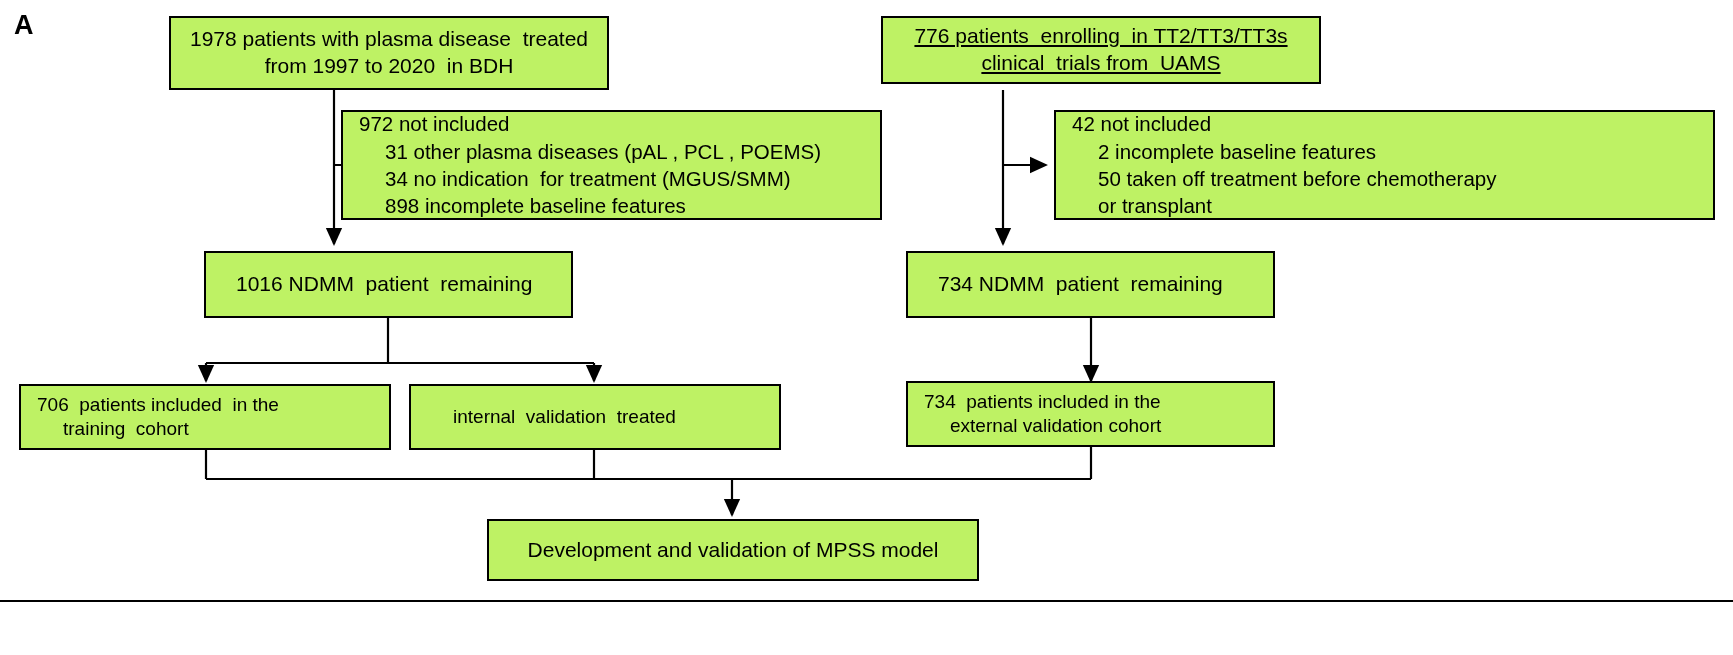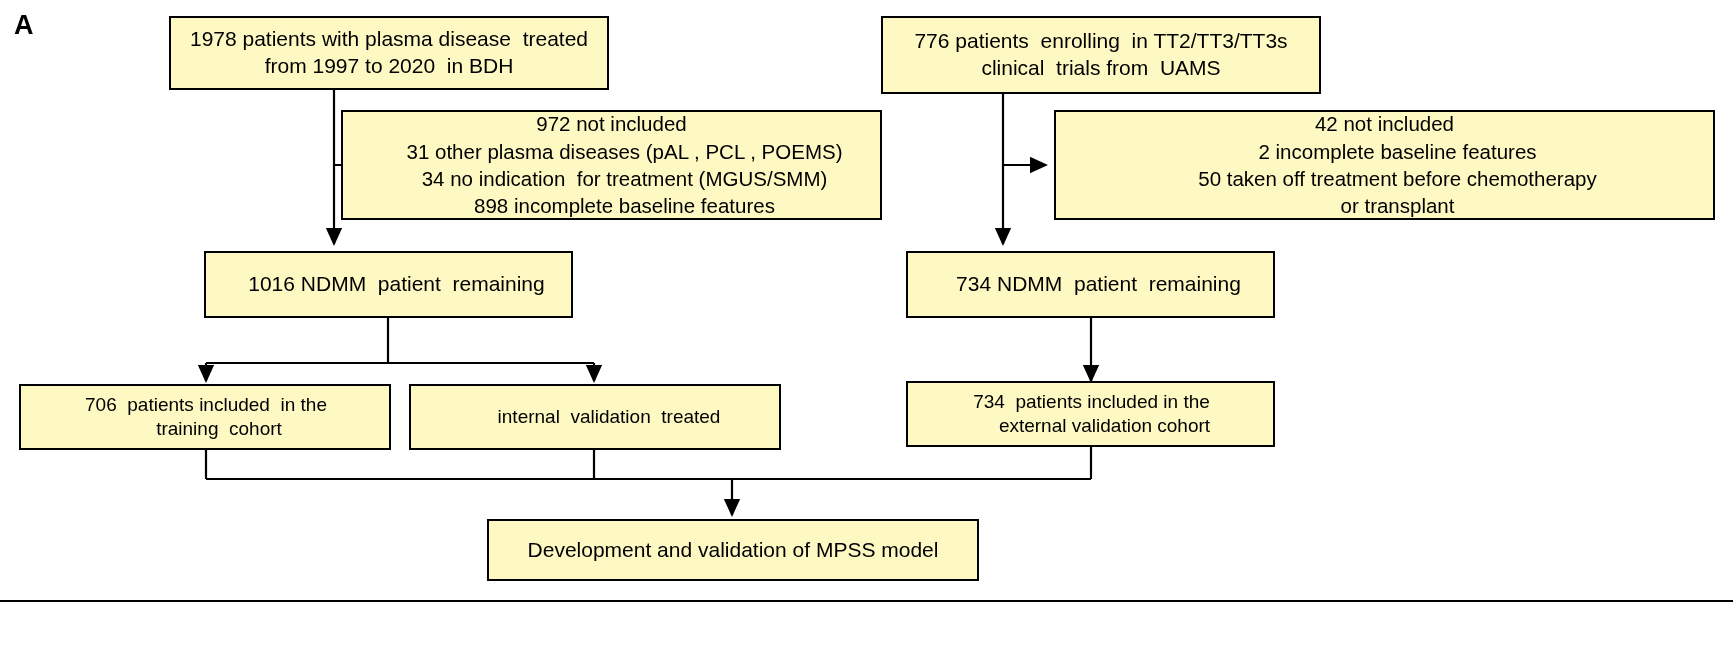--- a/index.html
+++ b/index.html
@@ -21,34 +21,34 @@
   .panel-label {
     position: absolute;
     font-size: 27px;
     font-weight: bold;
     letter-spacing: 0.5px;
   }
   .box {
     position: absolute;
     box-sizing: border-box;
     border: 2px solid #000000;
-    background: #fef9c3;
+    background: #bef264;
     display: flex;
     flex-direction: column;
     justify-content: center;
     font-size: 21px;
     line-height: 1.28;
     z-index: 3;
   }
   .box.center {
     align-items: center;
     text-align: center;
   }
   .box.left {
-    align-items: center;
+    align-items: flex-start;
     text-align: left;
   }
   .box .line {
     white-space: pre;
   }
   .box.padded { padding: 6px 14px; }
   .box.exclusion {
     padding: 8px 16px;
     font-size: 20.5px;
     line-height: 1.34;
@@ -130,21 +130,21 @@
 
   <div class="box left padded small-text" style="left:19px; top:384px; width:372px; height:66px;">
     <span class="line">706  patients included  in the</span>
     <span class="line" style="padding-left:26px;">training  cohort</span>
   </div>
 
   <div class="box left padded small-text" style="left:409px; top:384px; width:372px; height:66px;">
     <span class="line" style="padding-left:26px;">internal  validation  treated</span>
   </div>
 
-  <div class="box center padded" style="left:881px; top:16px; width:440px; height:78px;">
+  <div class="box center padded" style="left:881px; top:16px; width:440px; height:68px;text-decoration:underline;">
     <span class="line">776 patients  enrolling  in TT2/TT3/TT3s</span>
     <span class="line">clinical  trials from  UAMS</span>
   </div>
 
   <div class="box left exclusion" style="left:1054px; top:110px; width:661px; height:110px;">
     <span class="line">42 not included</span>
     <span class="line sub">2 incomplete baseline features</span>
     <span class="line sub">50 taken off treatment before chemotherapy</span>
     <span class="line sub">or transplant</span>
   </div>

